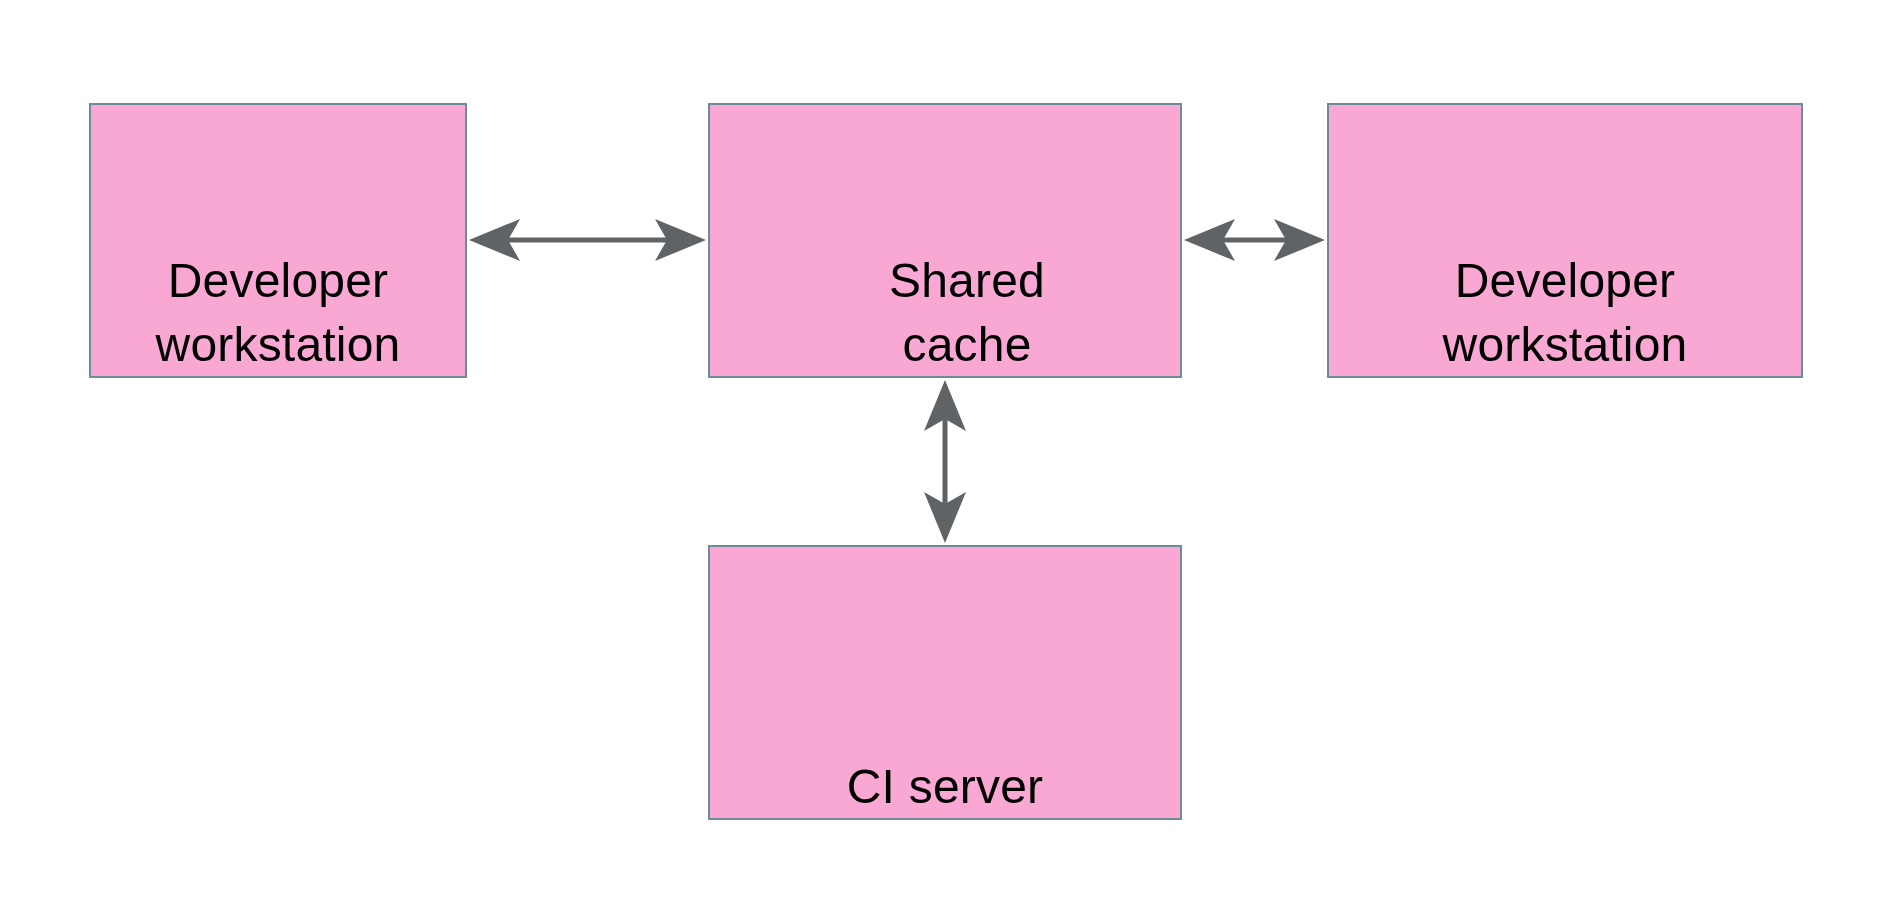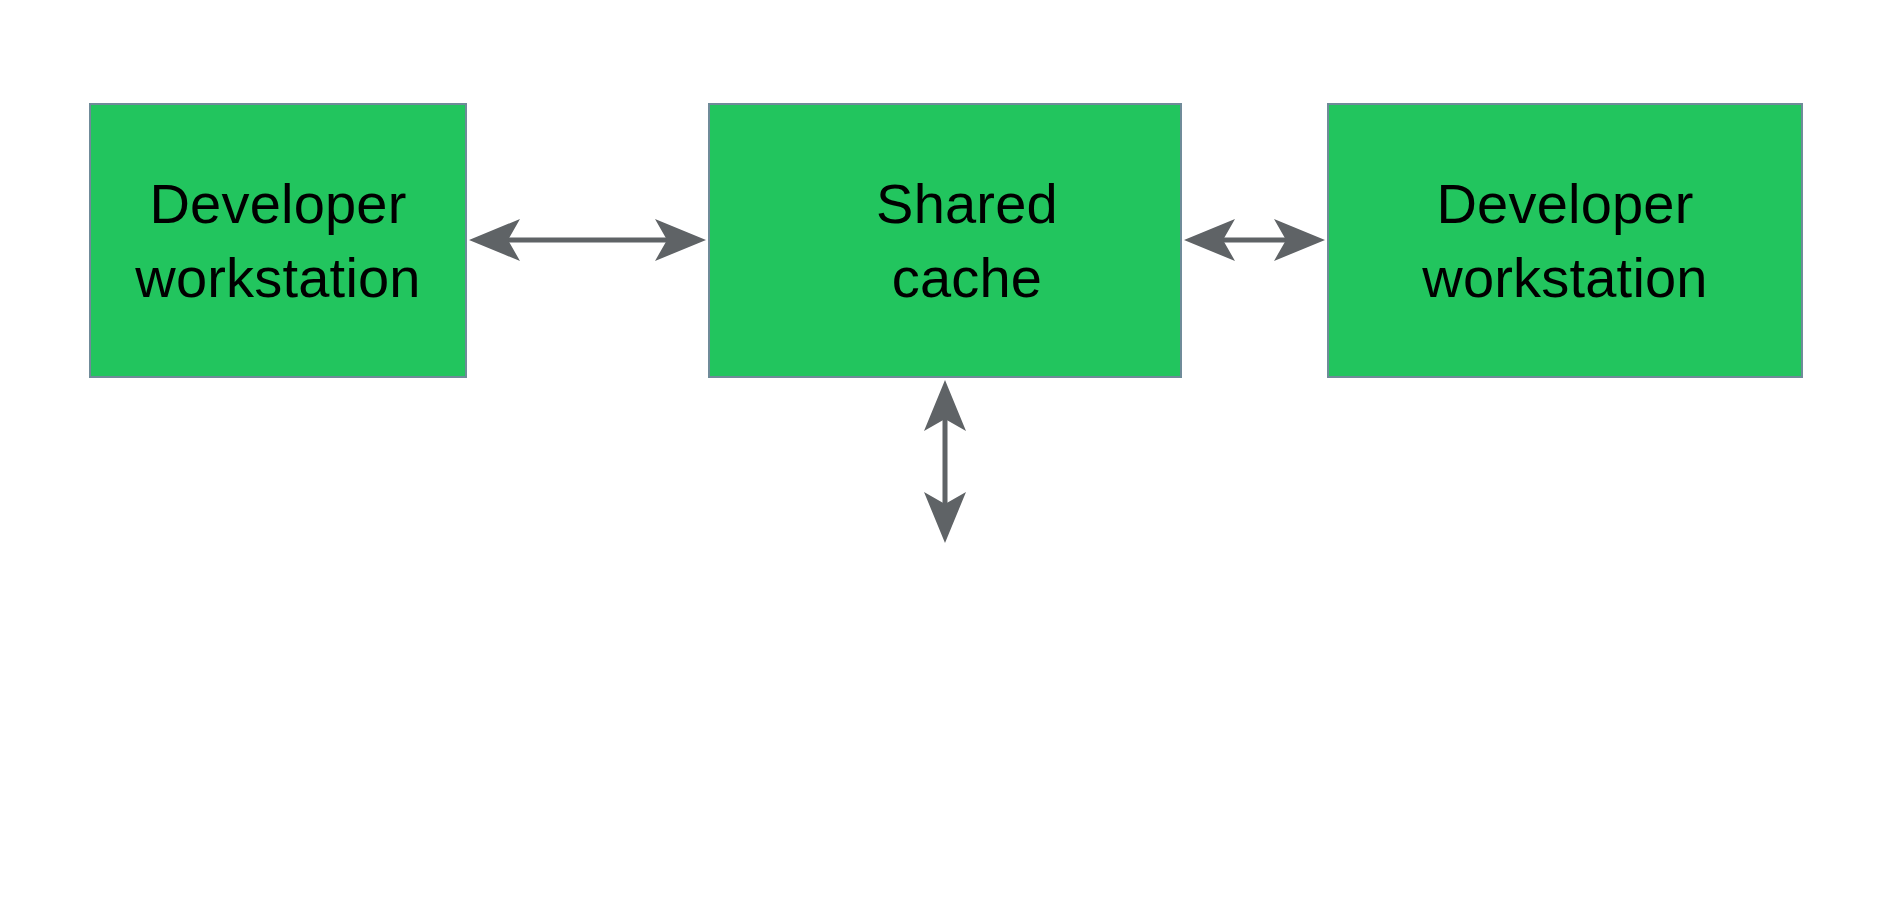--- a/index.html
+++ b/index.html
@@ -14,28 +14,28 @@
   #canvas {
     position: relative;
     width: 1900px;
     height: 922px;
     background: #ffffff;
     overflow: hidden;
   }
   .node {
     position: absolute;
     box-sizing: border-box;
-    background: #22c55e;
+    background: #f9a8d4;
     border: 2px solid #6f8b99;
     display: flex;
-    align-items: center;
+    align-items: flex-end;
     justify-content: center;
     text-align: center;
     color: #000000;
-    font-size: 56px;
+    font-size: 48px;
     line-height: 1.32;
     font-weight: 400;
     letter-spacing: 0.2px;
     white-space: pre-line;
     user-select: none;
   }
   .node-label {
     display: block;
     padding: 0 10px;
   }
@@ -84,14 +84,17 @@
   <div class="node" style="left:708px; top:103px; width:474px; height:275px;padding-left:44px;">
     <span class="node-label">Shared
 cache</span>
   </div>
 
   <div class="node" style="left:1327px; top:103px; width:476px; height:275px;">
     <span class="node-label">Developer
 workstation</span>
   </div>
 
+  <div class="node" style="left:708px; top:545px; width:474px; height:275px;">
+    <span class="node-label">CI server</span>
+  </div>
 
 </div>
 
 </body></html>

